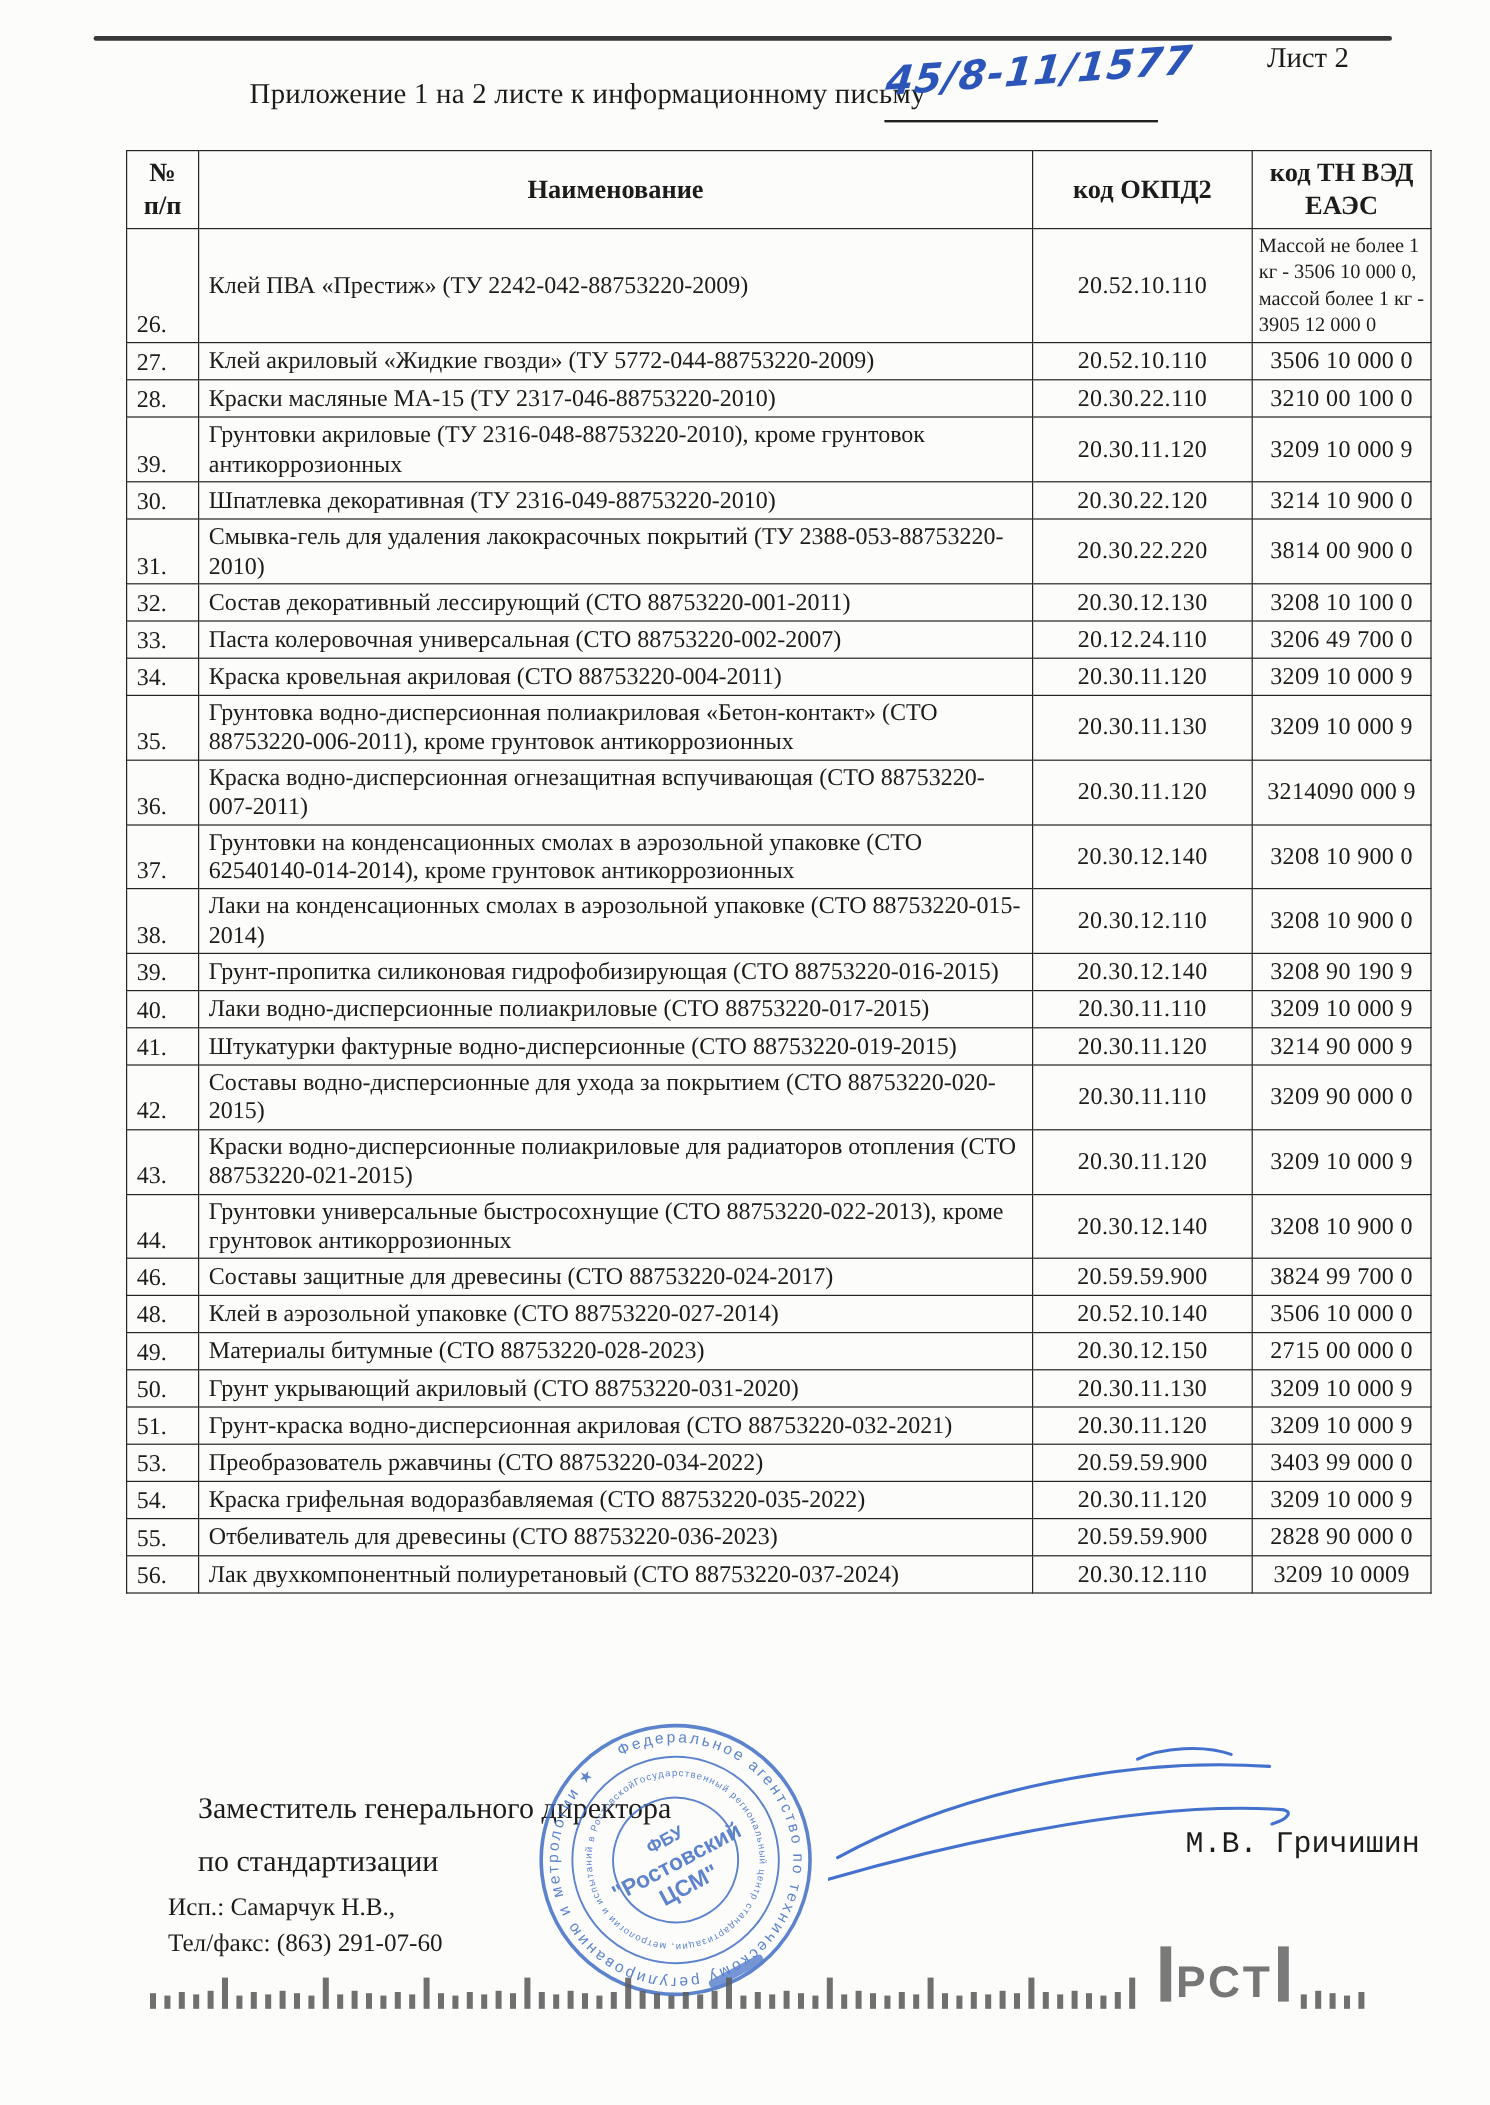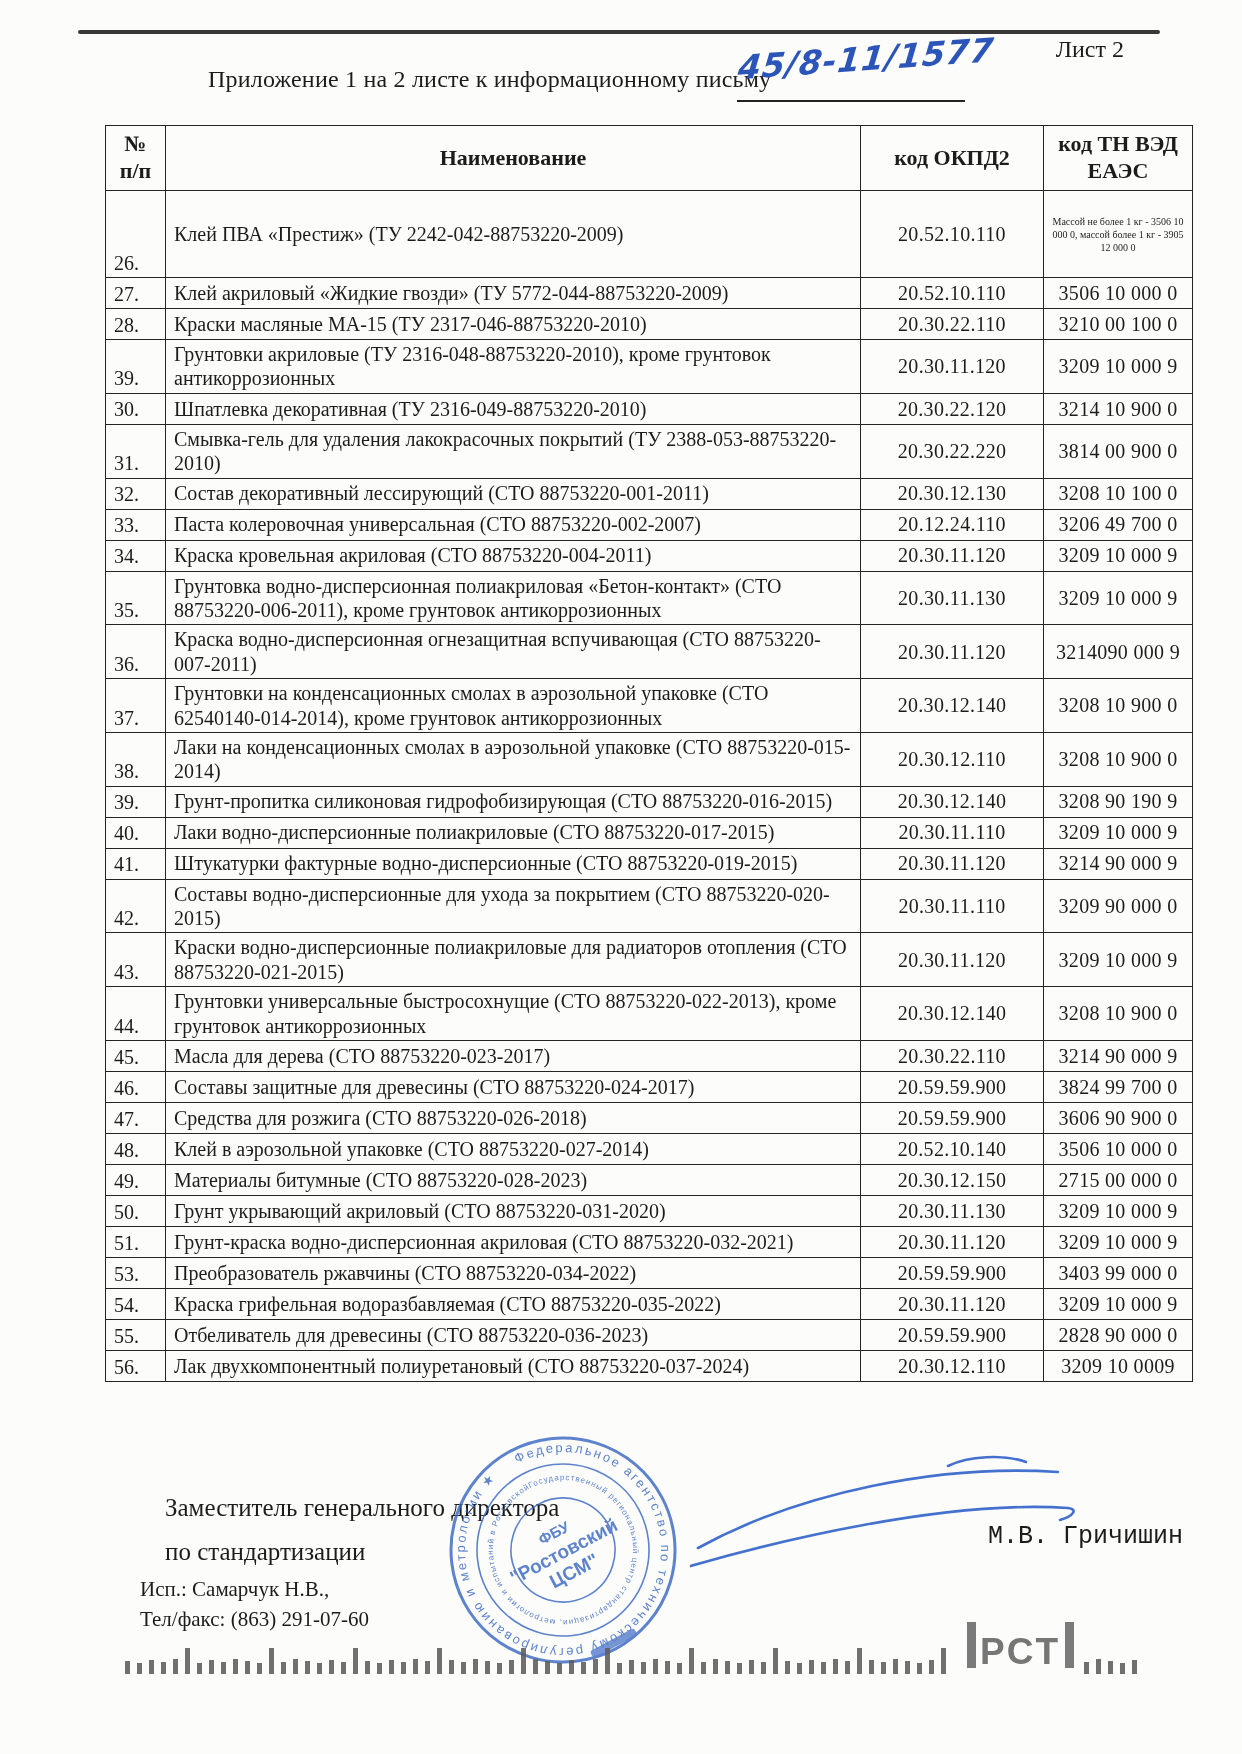--- a/index.html
+++ b/index.html
@@ -53,21 +53,21 @@
   }
   table.products thead th{
     font-weight:bold;text-align:center;vertical-align:middle;
     font-size:22px;height:56px;padding:4px 4px;
   }
   td.col-num{vertical-align:bottom;text-align:left;padding-left:9px;height:26px;}
   td.col-name{vertical-align:middle;text-align:left;padding-left:11px;}
   td.col-okpd2{vertical-align:middle;text-align:center;letter-spacing:.3px;}
   td.col-tnved{vertical-align:middle;text-align:center;letter-spacing:.3px;}
   td.col-tnved.small-text{
-    font-size:10px;text-align:center;line-height:1.3;
+    font-size:17px;text-align:left;line-height:1.3;
     padding:3px 5px;letter-spacing:0;
   }
   tr.tall td{height:80px;}
   
   .position-title{
     position:absolute;left:165px;top:1486px;
     font-size:25px;line-height:1.75;
   }
   .signer-name{
     position:absolute;left:988px;top:1522px;
@@ -246,36 +246,24 @@
           <td class="col-okpd2">20.30.11.120</td>
           <td class="col-tnved">3209 10 000 9</td>
         </tr>
         <tr>
           <td class="col-num">44.</td>
           <td class="col-name">Грунтовки универсальные быстросохнущие (СТО 88753220-022-2013), кроме грунтовок антикоррозионных</td>
           <td class="col-okpd2">20.30.12.140</td>
           <td class="col-tnved">3208 10 900 0</td>
         </tr>
         <tr>
-          <td class="col-num">45.</td>
-          <td class="col-name">Масла для дерева (СТО 88753220-023-2017)</td>
-          <td class="col-okpd2">20.30.22.110</td>
-          <td class="col-tnved">3214 90 000 9</td>
-        </tr>
-        <tr>
           <td class="col-num">46.</td>
           <td class="col-name">Составы защитные для древесины (СТО 88753220-024-2017)</td>
           <td class="col-okpd2">20.59.59.900</td>
           <td class="col-tnved">3824 99 700 0</td>
-        </tr>
-        <tr>
-          <td class="col-num">47.</td>
-          <td class="col-name">Средства для розжига (СТО 88753220-026-2018)</td>
-          <td class="col-okpd2">20.59.59.900</td>
-          <td class="col-tnved">3606 90 900 0</td>
         </tr>
         <tr>
           <td class="col-num">48.</td>
           <td class="col-name">Клей в аэрозольной упаковке (СТО 88753220-027-2014)</td>
           <td class="col-okpd2">20.52.10.140</td>
           <td class="col-tnved">3506 10 000 0</td>
         </tr>
         <tr>
           <td class="col-num">49.</td>
           <td class="col-name">Материалы битумные (СТО 88753220-028-2023)</td>

